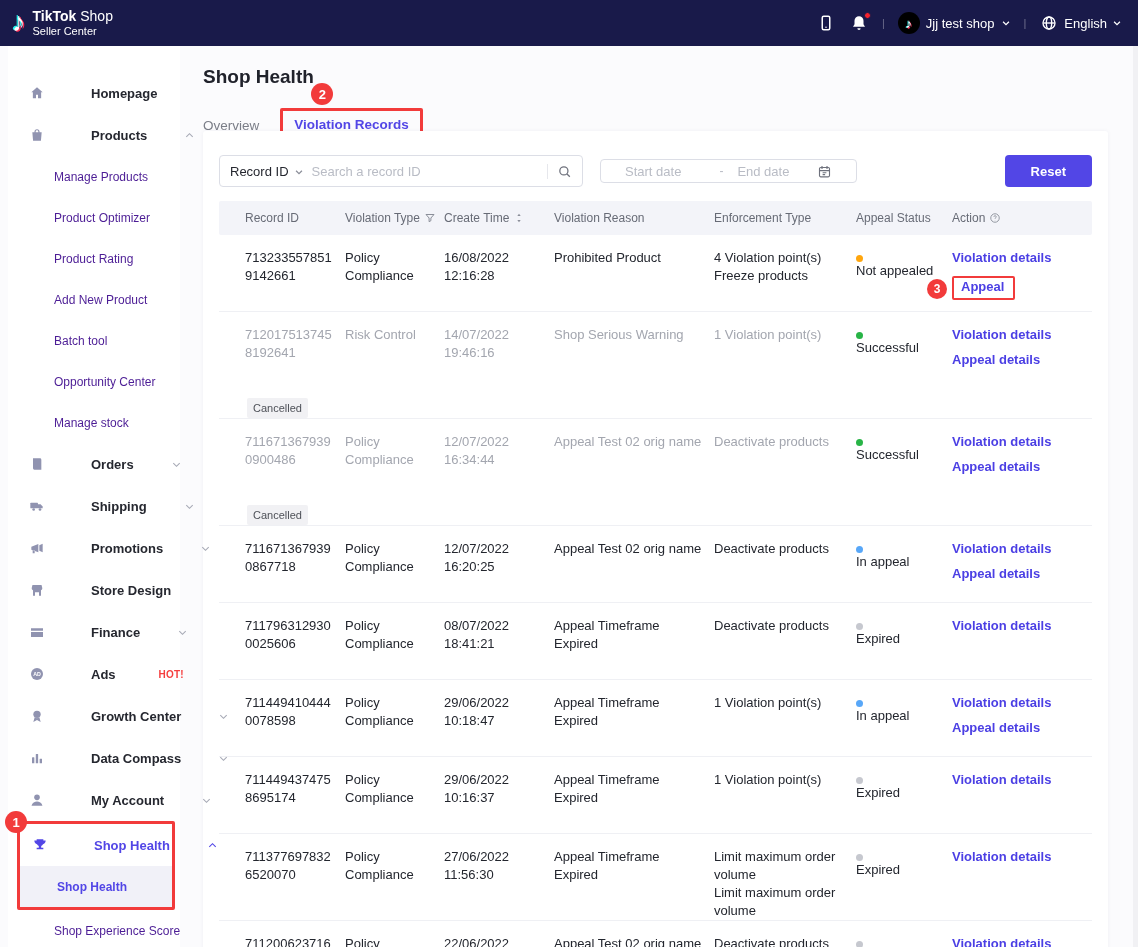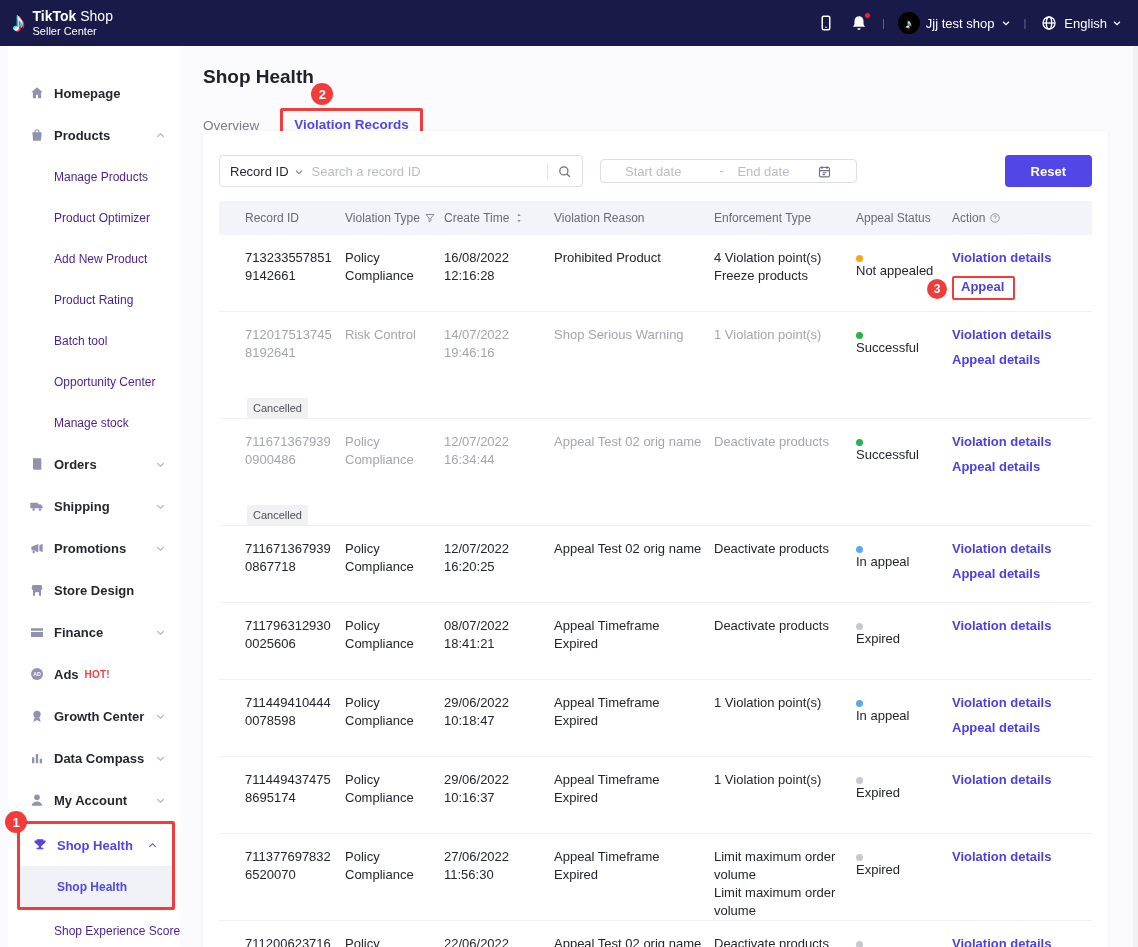--- a/index.html
+++ b/index.html
@@ -22,21 +22,21 @@
   .tb-sep { color:rgba(255,255,255,.35); font-size:11px; }
   .shop-sel { display:flex; align-items:center; gap:6px; cursor:pointer; }
   .avatar { width:22px; height:22px; border-radius:50%; background:#000; color:#fff; display:flex; align-items:center; justify-content:center; font-size:12px;
             text-shadow:-1px 0 0 #25F4EE, 1px 0.5px 0 #FE2C55; }
   .shop-sel span, .lang-sel span { font-size:13px; }
   .lang-sel { display:flex; align-items:center; gap:5px; cursor:pointer; }
   .chev-sm svg { width:10px; height:10px; }
 
   
   .sidebar { position:absolute; left:8px; top:46px; bottom:0; width:172px; background:#fff; padding-top:26px; z-index:10; }
-  .side-item { display:flex; align-items:center; height:42px; padding:0 14px 0 20px; cursor:pointer; }
+  .side-item { display:flex; align-items:center; height:42px; padding:0 14px 0 20px; cursor:pointer;gap:37px; }
   .s-icon { width:17px; height:17px; margin-right:9px; color:#9093B0; display:flex; align-items:center; justify-content:center; flex:none; }
   .s-icon svg { width:16px; height:16px; }
   .s-label { font-size:13px; font-weight:700; color:#25272F; white-space:nowrap; }
   .side-item .chev { margin-left:auto; color:#A7AAB6; display:flex; }
   .side-item .chev svg { width:11px; height:11px; }
   .side-item.active .s-label, .side-item.active .s-icon, .side-item.active .chev { color:#5246E6; }
   .side-sub { height:41px; display:flex; align-items:center; padding-left:46px; cursor:pointer; }
   .side-sub span { font-size:12px; color:#4c1d95; white-space:nowrap; }
   .side-sub.active { background:#F1F1F8; }
   .side-sub.active span { color:#5246E6; font-weight:700; }
@@ -181,24 +181,24 @@
           </svg>
         </span>
       </div>
       <div class="side-sub">
         <span>Manage Products</span>
       </div>
       <div class="side-sub">
         <span>Product Optimizer</span>
       </div>
       <div class="side-sub">
+        <span>Product Rating</span>
+      </div>
+      <div class="side-sub">
         <span>Add New Product</span>
-      </div>
-      <div class="side-sub">
-        <span>Product Rating</span>
       </div>
       <div class="side-sub">
         <span>Batch tool</span>
       </div>
       <div class="side-sub">
         <span>Opportunity Center</span>
       </div>
       <div class="side-sub">
         <span>Manage stock</span>
       </div>

